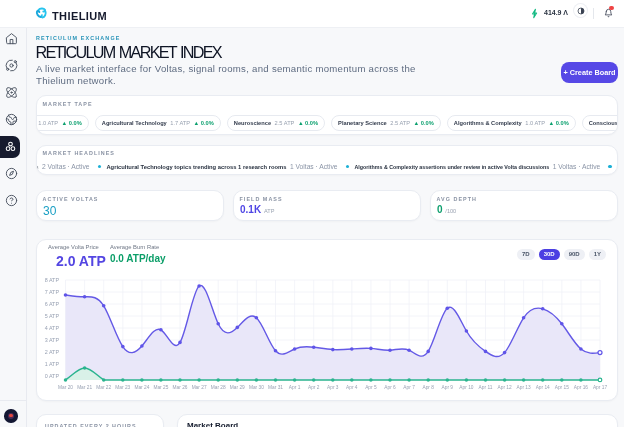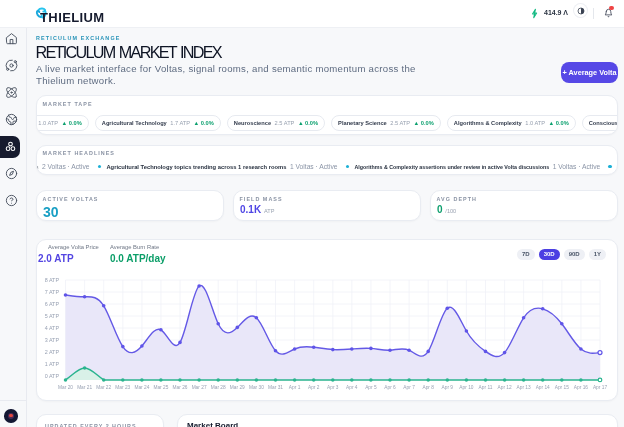--- a/index.html
+++ b/index.html
@@ -13,21 +13,21 @@
   <g stroke="#27c4ee" stroke-width="3.1" fill="none" stroke-linecap="round">
     <path d="M7 8.2 C9.4 5.1 15.4 4.6 17.6 7.6 C18.3 8.8 17 10.4 14.9 10.3"></path>
     <g transform="rotate(120 12 12.6)">
         <path d="M7 8.2 C9.4 5.1 15.4 4.6 17.6 7.6 C18.3 8.8 17 10.4 14.9 10.3"></path>
       </g>
     <g transform="rotate(240 12 12.6)">
         <path d="M7 8.2 C9.4 5.1 15.4 4.6 17.6 7.6 C18.3 8.8 17 10.4 14.9 10.3" stroke="#1ba8dd"></path>
       </g>
   </g>
 </svg>
-<div class="abs" style="left:40px;top:9.5px;font-size:13px;font-weight:bold;letter-spacing:.4px;color:#151a2d">THIELIUM</div>
+<div class="abs" style="left:52px;top:9.5px;font-size:11px;font-weight:bold;letter-spacing:.4px;color:#151a2d">THIELIUM</div>
 <svg class="abs" style="left:530px;top:8px" width="10" height="11" viewBox="0 0 24 24" fill="none" stroke="#10b981" stroke-width="2.6" stroke-linecap="round" stroke-linejoin="round">
   <path d="M13 2 6 13h5l-2 9 7-11h-5z"></path>
 </svg>
 <div class="abs" style="left:544px;top:8.5px;font-size:7px;font-weight:bold;color:#2a3342">414.9 Λ</div>
 <div class="abs" style="left:574px;top:4px;width:13px;height:13px;border-radius:50%;background:#fff;box-shadow:0 0 0 1px #edeff3"></div>
 <svg class="abs" style="left:576.5px;top:6.5px" width="8" height="8" viewBox="0 0 24 24">
   <circle cx="12" cy="12" r="9" fill="none" stroke="#3a4252" stroke-width="2.4"></circle>
   <path d="M12 3a9 9 0 0 1 0 18z" fill="#3a4252"></path>
 </svg>
 <div class="abs" style="left:593px;top:8px;width:1px;height:11px;background:#e4e7ec"></div>
@@ -90,21 +90,21 @@
     </g>
   </svg>
 <div class="abs" style="left:0;top:400px;width:27px;height:1px;background:#e8eaf0"></div>
 <div class="abs" style="left:4px;top:409px;width:13.5px;height:13.5px;border-radius:50%;background:#131733"></div>
 <div class="abs" style="left:7.5px;top:412.5px;width:6.5px;height:6.5px;border-radius:50%;background:#4a2a58"></div>
 <div class="abs" style="left:9px;top:413.5px;width:3.8px;height:3.8px;border-radius:50%;background:#e2473e"></div>
 
 <div class="abs" style="left:36px;top:34.5px;font-size:5.4px;font-weight:bold;letter-spacing:1.15px;color:#2793b8">RETICULUM EXCHANGE</div>
 <div class="abs" style="left:35.5px;top:43px;font-size:16.2px;font-weight:normal;letter-spacing:-1.72px;word-spacing:1.6px;color:#0e1424">RETICULUM MARKET INDEX</div>
 <div class="abs" style="left:36px;top:63px;font-size:9.6px;letter-spacing:.28px;line-height:12.4px;color:#5e6b80">A live market interface for Voltas, signal rooms, and semantic momentum across the<br>Thielium network.</div>
-<div class="abs" style="left:561px;top:62px;width:57px;height:21px;background:#5648e6;border-radius:8px;color:#fff;font-size:7.3px;font-weight:bold;text-align:center;line-height:21px">+ Average Volta</div>
+<div class="abs" style="left:561px;top:62px;width:57px;height:21px;background:#5648e6;border-radius:8px;color:#fff;font-size:7.3px;font-weight:bold;text-align:center;line-height:21px">+ Create Board</div>
 
 <div class="card" style="left:36px;top:95px;width:582px;height:39.5px;overflow:hidden">
   <div class="lbl" style="position:absolute;left:5.5px;top:4.5px">MARKET TAPE</div>
   <div style="position:absolute;left:-73.4px;top:18.5px;display:flex;gap:6px;white-space:nowrap">
     <span class="chip">Consciousness Studies <i>1.0 ATP</i> <b>▲ 0.0%</b></span>
     <span class="chip">Agricultural Technology <i>1.7 ATP</i> <b>▲ 0.0%</b></span>
     <span class="chip">Neuroscience <i>2.5 ATP</i> <b>▲ 0.0%</b></span>
     <span class="chip">Planetary Science <i>2.5 ATP</i> <b>▲ 0.0%</b></span>
     <span class="chip">Algorithms &amp; Complexity <i>1.0 ATP</i> <b>▲ 0.0%</b></span>
     <span class="chip">Consciousness Studies  </span>
@@ -132,34 +132,34 @@
   </div>
 </div>
 <style>
 .hl{font-weight:bold;color:#27303f;font-size:5.8px}
 .hm{color:#8a94a6;font-size:6.7px;margin-left:-2px}
 .hd{width:3.4px;height:3.4px;border-radius:50%;background:#1cb0d6;flex:none;margin-left:2.5px}
 </style>
 
 <div class="card" style="left:36px;top:190px;width:188px;height:31px">
   <div class="lbl" style="position:absolute;left:5.5px;top:5px;letter-spacing:1.05px">ACTIVE VOLTAS</div>
-  <div style="position:absolute;left:6px;top:13px;font-size:14px;font-weight:bold;color:#199fc4">30</div>
+  <div style="position:absolute;left:6px;top:13px;font-size:12px;font-weight:normal;color:#199fc4">30</div>
 </div>
 <div class="card" style="left:233px;top:190px;width:188px;height:31px">
   <div class="lbl" style="position:absolute;left:5.5px;top:5px;letter-spacing:1.05px">FIELD MASS</div>
   <div style="position:absolute;left:6px;top:13px;font-size:10px;font-weight:bold;color:#4f46e5">0.1K <span style="font-size:5.6px;color:#9aa3b2;font-weight:normal">ATP</span></div>
 </div>
 <div class="card" style="left:430px;top:190px;width:188px;height:31px">
   <div class="lbl" style="position:absolute;left:5.5px;top:5px;letter-spacing:1.05px">AVG DEPTH</div>
   <div style="position:absolute;left:6px;top:13px;font-size:10px;font-weight:bold;color:#0d9e6d">0 <span style="font-size:5.6px;color:#9aa3b2;font-weight:normal">/100</span></div>
 </div>
 
 <div class="card" style="left:36px;top:239px;width:582px;height:162px">
   <div style="position:absolute;left:11px;top:4px;font-size:5.8px;color:#6f7786">Average Volta Price</div>
-  <div style="position:absolute;left:1px;top:12.5px;font-size:10px;font-weight:bold;color:#5446e2">2.0 ATP</div>
+  <div style="position:absolute;left:19px;top:12.5px;font-size:14px;font-weight:bold;color:#5446e2">2.0 ATP</div>
   <div style="position:absolute;left:73px;top:4px;font-size:5.8px;color:#6f7786">Average Burn Rate</div>
   <div style="position:absolute;left:73px;top:12.5px;font-size:10px;font-weight:bold;color:#0b9e68">0.0 ATP/day</div>
   <div style="position:absolute;right:11px;top:9px;display:flex;gap:4px">
     <span class="tb">7D</span>
       <span class="tb" style="background:#4b3fe2;color:#fff">30D</span>
       <span class="tb">90D</span>
       <span class="tb">1Y</span>
   </div>
   <svg width="582" height="166" viewBox="36 239 582 166" style="position:absolute;left:0;top:0">
 <g stroke="#f0f1f7" stroke-width="0.8">

